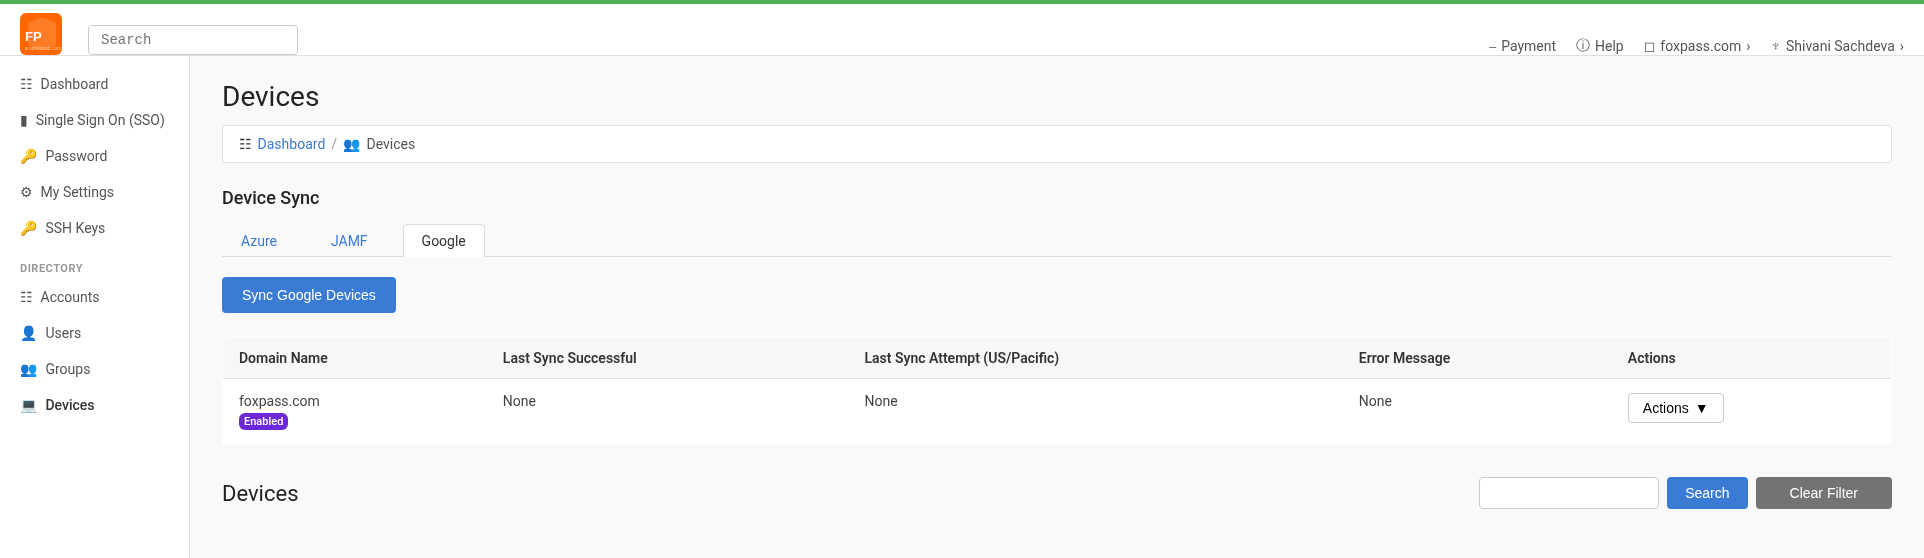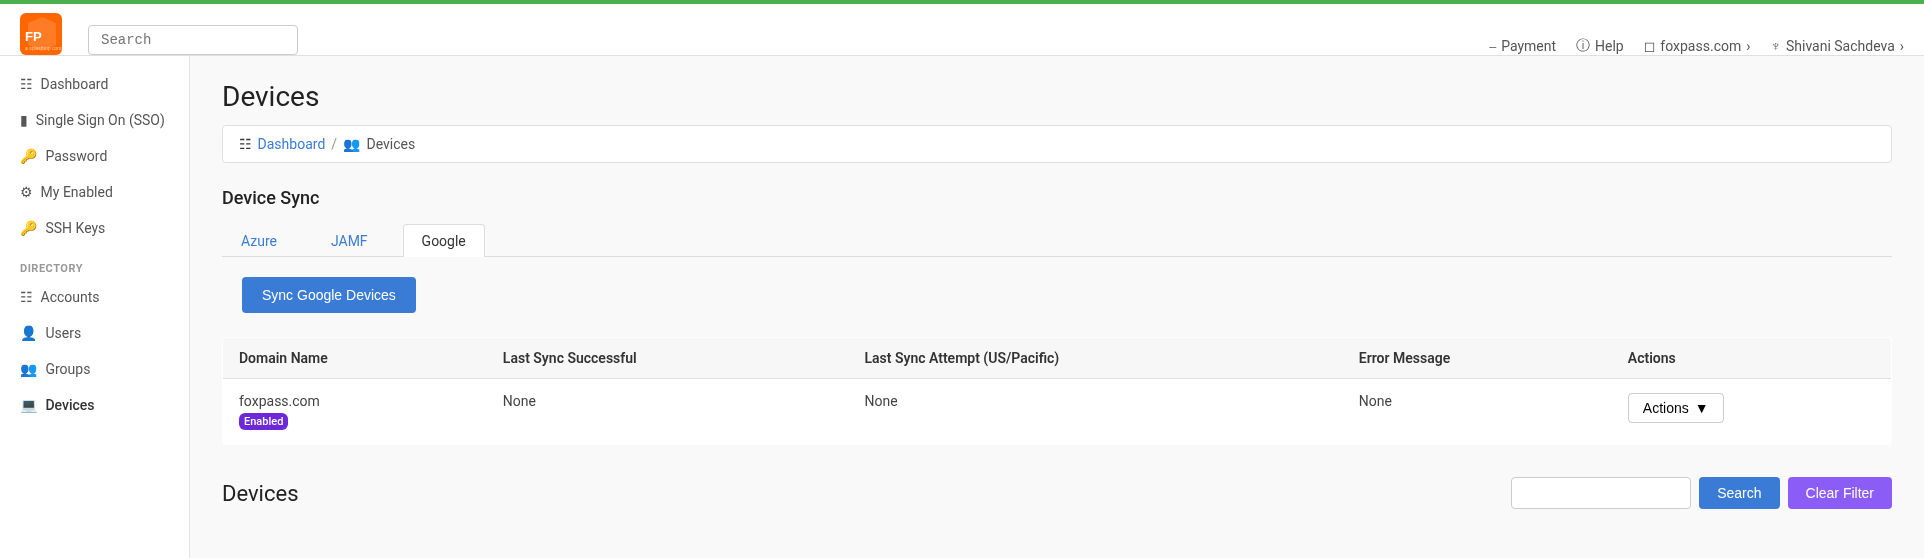--- a/index.html
+++ b/index.html
@@ -157,21 +157,20 @@
     .sync-btn {
       background: #3a7bd5;
       color: #fff;
       border: none;
       border-radius: 4px;
       padding: 10px 20px;
       font-size: 14px;
       cursor: pointer;
       margin-bottom: 24px;
       font-weight: 500;
-      margin-left: 20px;
     }
 
     
     .data-table {
       width: 100%;
       border-collapse: collapse;
       background: #fff;
       border: 1px solid #e0e0e0;
       border-radius: 4px;
       overflow: hidden;
@@ -246,25 +245,25 @@
       background: #3a7bd5;
       color: #fff;
       border: none;
       border-radius: 4px;
       padding: 8px 18px;
       font-size: 14px;
       cursor: pointer;
       font-weight: 500;
     }
     .clear-filter-btn {
-      background: #8b5cf6;
+      background: #737373;
       color: #fff;
       border: none;
       border-radius: 4px;
-      padding: 8px 18px;
+      padding: 8px 34px;
       font-size: 14px;
       cursor: pointer;
       font-weight: 500;
     }
 
     
     body::before {
       content: '';
       display: block;
       height: 4px;
@@ -323,21 +322,21 @@
     <div class="sidebar-item">
       <span>▮</span>
       <span>Single Sign On (SSO)</span>
     </div>
     <div class="sidebar-item">
       <span>🔑</span>
       <span>Password</span>
     </div>
     <div class="sidebar-item">
       <span>⚙</span>
-      <span>My Enabled</span>
+      <span>My Settings</span>
     </div>
     <div class="sidebar-item">
       <span>🔑</span>
       <span>SSH Keys</span>
     </div>
 
     <div class="sidebar-section-label">DIRECTORY</div>
 
     <div class="sidebar-item">
       <span>☷</span>

